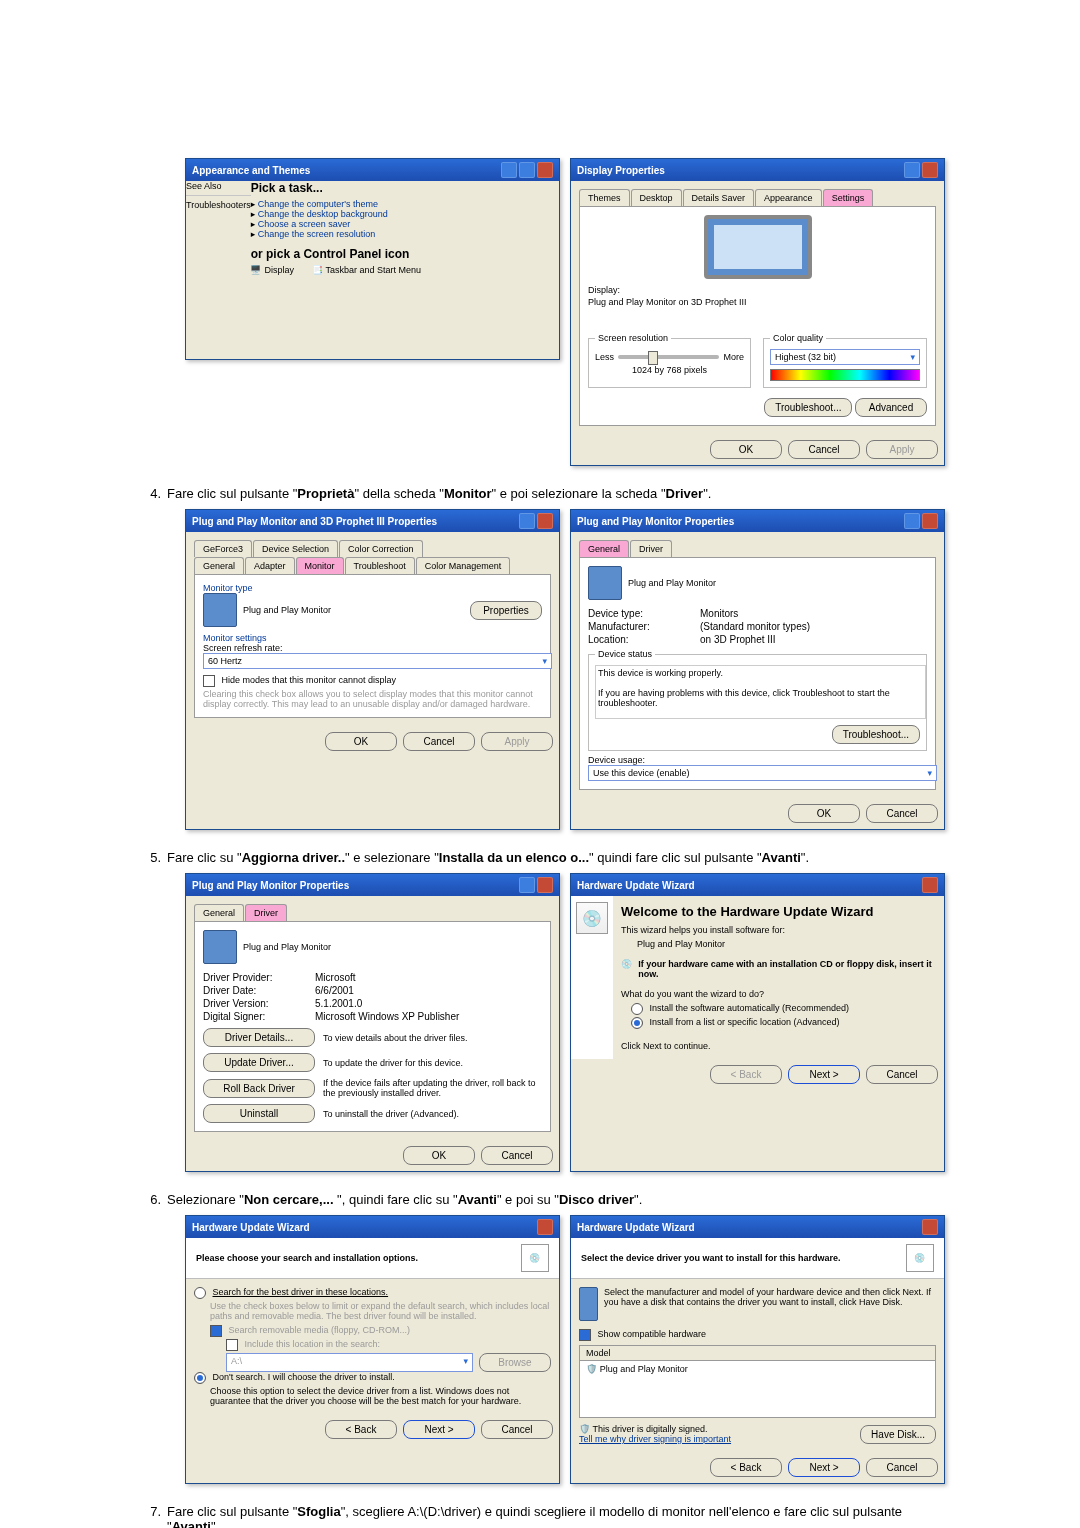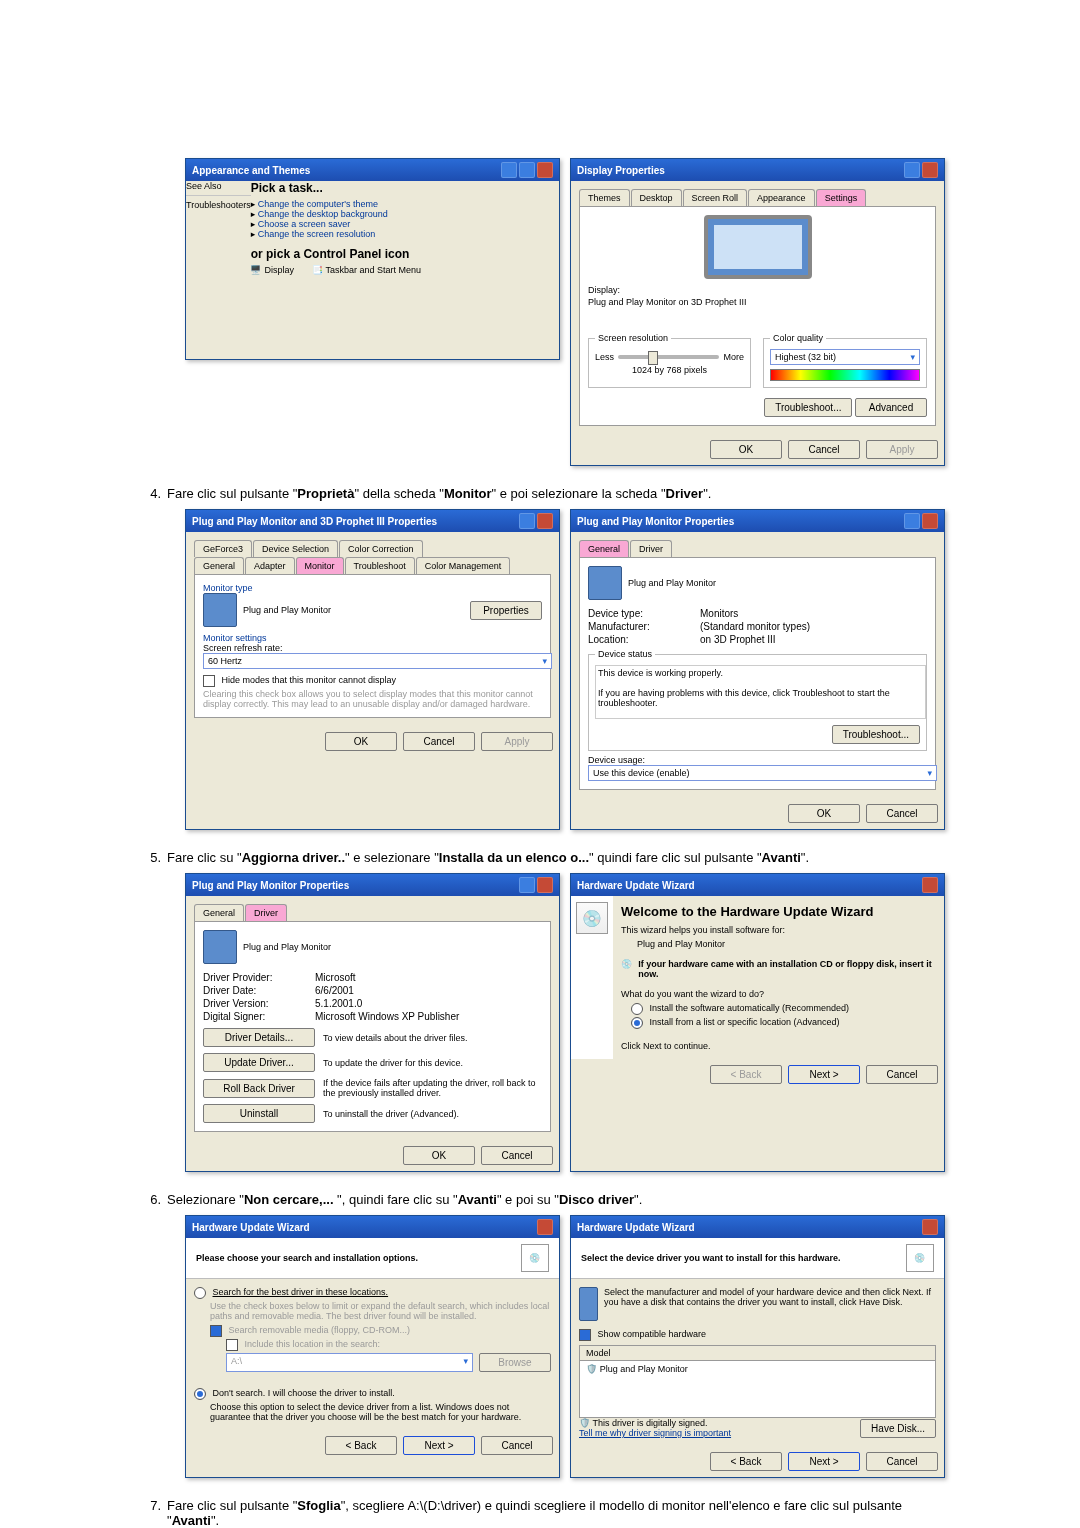--- a/index.html
+++ b/index.html
@@ -83,21 +83,21 @@
     background: #fff;
     padding: 8px;
     font-size: 9px;
   }
   .btn {
     display: inline-block;
     padding: 3px 10px;
     border: 1px solid #7a7a7a;
     background: #ece9d8;
     font-size: 10px;
-    border-radius: 2px;
+    border-radius: 8px;
     text-align: center;
     min-width: 50px;
   }
   .btn.primary { border: 1px solid #1d4ed8; }
   .btn-row {
     display: flex; justify-content: flex-end; gap: 6px; padding: 6px;
     background: #ece9d8;
   }
   .select {
     border: 1px solid #7a96df;
@@ -195,21 +195,21 @@
       <span>Display Properties</span>
       <span class="btns">
         <span class="tbtn help"></span>
         <span class="tbtn"></span>
       </span>
     </div>
     <div class="body">
       <div class="tabs">
         <div class="tab">Themes</div>
         <div class="tab">Desktop</div>
-        <div class="tab">Screen Roll</div>
+        <div class="tab">Details Saver</div>
         <div class="tab">Appearance</div>
         <div class="tab active">Settings</div>
       </div>
       <div class="panel">
         <div style="display:flex; justify-content:center; margin-bottom:6px;">
           <div style="width:100px;height:56px;background:#5b8ccc;border:4px solid #888;border-radius:4px;position:relative;">
             <div style="position:absolute;inset:6px;background:#cde1f6;"></div>
           </div>
         </div>
         <div class="group-label">Display:</div>
@@ -500,21 +500,21 @@
         <span class="checkbox"></span>
         <span>Include this location in the search:</span>
       </div>
       <div class="disabled" style="margin:2px 0 0 32px;display:flex;gap:6px;">
         <span class="select" style="flex:1;">
               <span>A:\</span>
               <span class="chev">▾</span>
             </span>
         <span class="btn">Browse</span>
       </div>
-      <div style="margin-top:16px;">
+      <div style="margin-top:0;">
         <span class="radio checked"></span>
         <span>Don't search. I will choose the driver to install.</span>
       </div>
       <div style="margin:2px 0 0 16px;">Choose this option to select the device driver from a list. Windows does not guarantee that the driver you choose will be the best match for your hardware.</div>
     </div>
     <div class="btn-row">
       <span class="btn">&lt; Back</span>
       <span class="btn primary">Next &gt;</span>
       <span class="btn">Cancel</span>
     </div>
@@ -540,21 +540,21 @@
         <span class="checkbox checked"></span>
         <span>Show compatible hardware</span>
       </div>
       <div style="border:1px solid #999;background:#fff;margin-top:4px;">
         <div style="background:#ece9d8;border-bottom:1px solid #999;padding:2px 6px;">Model</div>
         <div style="padding:3px 6px;height:50px;">
           <span>🛡️</span>
           <span>Plug and Play Monitor</span>
         </div>
       </div>
-      <div style="display:flex;justify-content:space-between;align-items:flex-end;">
+      <div style="display:flex;justify-content:space-between;align-items:flex-end;margin-top:6px;">
         <div>
           <div><span>🛡️</span> <span>This driver is digitally signed.</span></div>
           <div><a class="blue-link underlined">Tell me why driver signing is important</a></div>
         </div>
         <span class="btn">Have Disk...</span>
       </div>
     </div>
     <div class="btn-row">
       <span class="btn">&lt; Back</span>
       <span class="btn primary">Next &gt;</span>

